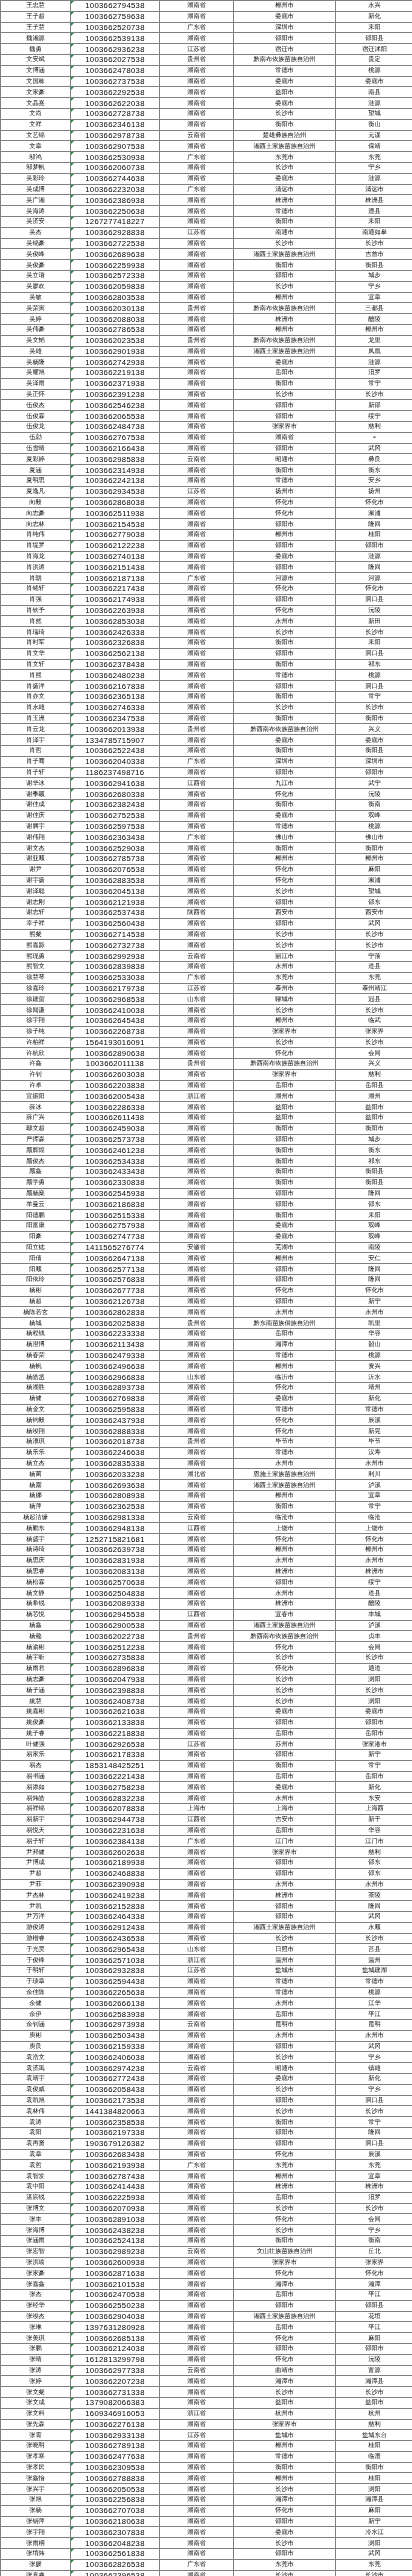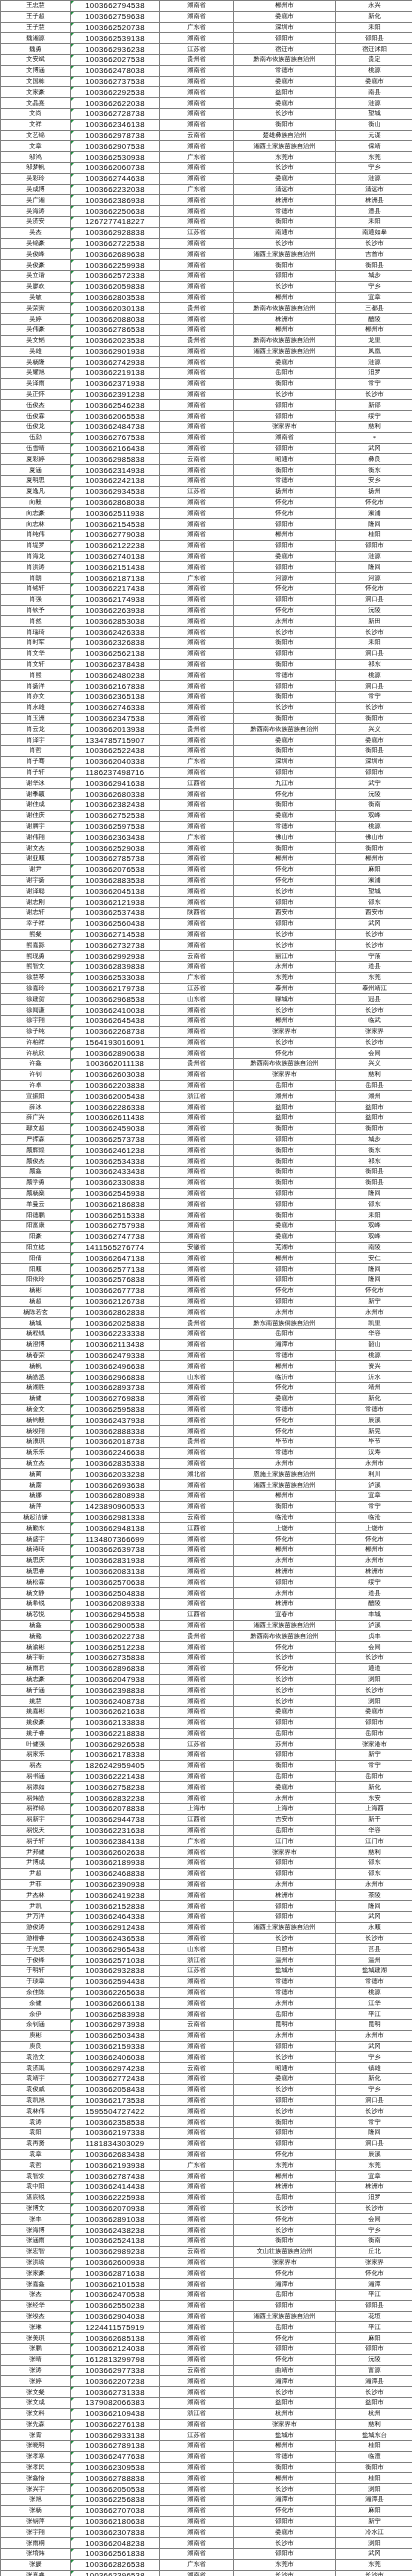--- a/index.html
+++ b/index.html
@@ -993,42 +993,42 @@
         </tr>
         <tr>
           <td class="c0"><span>杨娜</span></td>
           <td class="c1"><span class="tri"></span><span>1003662808938</span></td>
           <td class="c2"><span>湖南省</span></td>
           <td class="c3"><span>郴州市</span></td>
           <td class="c4"><span>宜章</span></td>
         </tr>
         <tr>
           <td class="c0"><span>杨萍</span></td>
-          <td class="c1"><span class="tri"></span><span>1423890960533</span></td>
+          <td class="c1"><span class="tri"></span><span>1003662362538</span></td>
           <td class="c2"><span>湖南省</span></td>
           <td class="c3"><span>衡阳市</span></td>
           <td class="c4"><span>常宁</span></td>
         </tr>
         <tr>
           <td class="c0"><span>杨起洁缘</span></td>
           <td class="c1"><span class="tri"></span><span>1003662981338</span></td>
           <td class="c2"><span>云南省</span></td>
           <td class="c3"><span>临沧市</span></td>
           <td class="c4"><span>临沧</span></td>
         </tr>
         <tr>
           <td class="c0"><span>杨勤东</span></td>
           <td class="c1"><span class="tri"></span><span>1003662948138</span></td>
           <td class="c2"><span>江西省</span></td>
           <td class="c3"><span>上饶市</span></td>
           <td class="c4"><span>上饶市</span></td>
         </tr>
         <tr>
           <td class="c0"><span>杨盛宇</span></td>
-          <td class="c1"><span class="tri"></span><span>1134807366699</span></td>
+          <td class="c1"><span class="tri"></span><span>1252715821681</span></td>
           <td class="c2"><span>湖南省</span></td>
           <td class="c3"><span>怀化市</span></td>
           <td class="c4"><span>怀化市</span></td>
         </tr>
         <tr>
           <td class="c0"><span>杨诗琦</span></td>
           <td class="c1"><span class="tri"></span><span>1003662639738</span></td>
           <td class="c2"><span>湖南省</span></td>
           <td class="c3"><span>郴州市</span></td>
           <td class="c4"><span>郴州市</span></td>
@@ -1161,21 +1161,21 @@
         </tr>
         <tr>
           <td class="c0"><span>易家乐</span></td>
           <td class="c1"><span class="tri"></span><span>1003662178338</span></td>
           <td class="c2"><span>湖南省</span></td>
           <td class="c3"><span>邵阳市</span></td>
           <td class="c4"><span>新宁</span></td>
         </tr>
         <tr>
           <td class="c0"><span>易杰</span></td>
-          <td class="c1"><span class="tri"></span><span>1826242959405</span></td>
+          <td class="c1"><span class="tri"></span><span>1853148425251</span></td>
           <td class="c2"><span>湖南省</span></td>
           <td class="c3"><span>衡阳市</span></td>
           <td class="c4"><span>常宁</span></td>
         </tr>
         <tr>
           <td class="c0"><span>易书涵</span></td>
           <td class="c1"><span class="tri"></span><span>1003662221438</span></td>
           <td class="c2"><span>湖南省</span></td>
           <td class="c3"><span>岳阳市</span></td>
           <td class="c4"><span>岳阳市</span></td>
@@ -1385,42 +1385,42 @@
         </tr>
         <tr>
           <td class="c0"><span>袁凯旭</span></td>
           <td class="c1"><span class="tri"></span><span>1003662173538</span></td>
           <td class="c2"><span>湖南省</span></td>
           <td class="c3"><span>邵阳市</span></td>
           <td class="c4"><span>洞口县</span></td>
         </tr>
         <tr>
           <td class="c0"><span>袁林伟</span></td>
-          <td class="c1"><span class="tri"></span><span>1595504727422</span></td>
+          <td class="c1"><span class="tri"></span><span>1441384820663</span></td>
           <td class="c2"><span>湖南省</span></td>
           <td class="c3"><span>长沙市</span></td>
           <td class="c4"><span>长沙市</span></td>
         </tr>
         <tr>
           <td class="c0"><span>袁涛</span></td>
           <td class="c1"><span class="tri"></span><span>1003662358538</span></td>
           <td class="c2"><span>湖南省</span></td>
           <td class="c3"><span>衡阳市</span></td>
           <td class="c4"><span>常宁</span></td>
         </tr>
         <tr>
           <td class="c0"><span>袁阳</span></td>
           <td class="c1"><span class="tri"></span><span>1003662197338</span></td>
           <td class="c2"><span>湖南省</span></td>
           <td class="c3"><span>邵阳市</span></td>
           <td class="c4"><span>隆回</span></td>
         </tr>
         <tr>
           <td class="c0"><span>袁再贤</span></td>
-          <td class="c1"><span class="tri"></span><span>1181834303029</span></td>
+          <td class="c1"><span class="tri"></span><span>1903679126382</span></td>
           <td class="c2"><span>湖南省</span></td>
           <td class="c3"><span>邵阳市</span></td>
           <td class="c4"><span>洞口县</span></td>
         </tr>
         <tr>
           <td class="c0"><span>袁章</span></td>
           <td class="c1"><span class="tri"></span><span>1003662683438</span></td>
           <td class="c2"><span>湖南省</span></td>
           <td class="c3"><span>怀化市</span></td>
           <td class="c4"><span>辰溪</span></td>
@@ -1525,21 +1525,21 @@
         </tr>
         <tr>
           <td class="c0"><span>张竣杰</span></td>
           <td class="c1"><span class="tri"></span><span>1003662904038</span></td>
           <td class="c2"><span>湖南省</span></td>
           <td class="c3"><span>湘西土家族苗族自治州</span></td>
           <td class="c4"><span>花垣</span></td>
         </tr>
         <tr>
           <td class="c0"><span>张琳</span></td>
-          <td class="c1"><span class="tri"></span><span>1224411575919</span></td>
+          <td class="c1"><span class="tri"></span><span>1397631280928</span></td>
           <td class="c2"><span>湖南省</span></td>
           <td class="c3"><span>岳阳市</span></td>
           <td class="c4"><span>平江</span></td>
         </tr>
         <tr>
           <td class="c0"><span>张美琪</span></td>
           <td class="c1"><span class="tri"></span><span>1003662685138</span></td>
           <td class="c2"><span>湖南省</span></td>
           <td class="c3"><span>怀化市</span></td>
           <td class="c4"><span>麻阳</span></td>
@@ -1581,21 +1581,21 @@
         </tr>
         <tr>
           <td class="c0"><span>张文成</span></td>
           <td class="c1"><span class="tri"></span><span>1379082066383</span></td>
           <td class="c2"><span>湖南省</span></td>
           <td class="c3"><span>益阳市</span></td>
           <td class="c4"><span>益阳市</span></td>
         </tr>
         <tr>
           <td class="c0"><span>张文科</span></td>
-          <td class="c1"><span class="tri"></span><span>1003662109438</span></td>
+          <td class="c1"><span class="tri"></span><span>1609346916053</span></td>
           <td class="c2"><span>浙江省</span></td>
           <td class="c3"><span>杭州市</span></td>
           <td class="c4"><span>杭州</span></td>
         </tr>
         <tr>
           <td class="c0"><span>张先森</span></td>
           <td class="c1"><span class="tri"></span><span>1003662276138</span></td>
           <td class="c2"><span>湖南省</span></td>
           <td class="c3"><span>张家界市</span></td>
           <td class="c4"><span>慈利</span></td>

